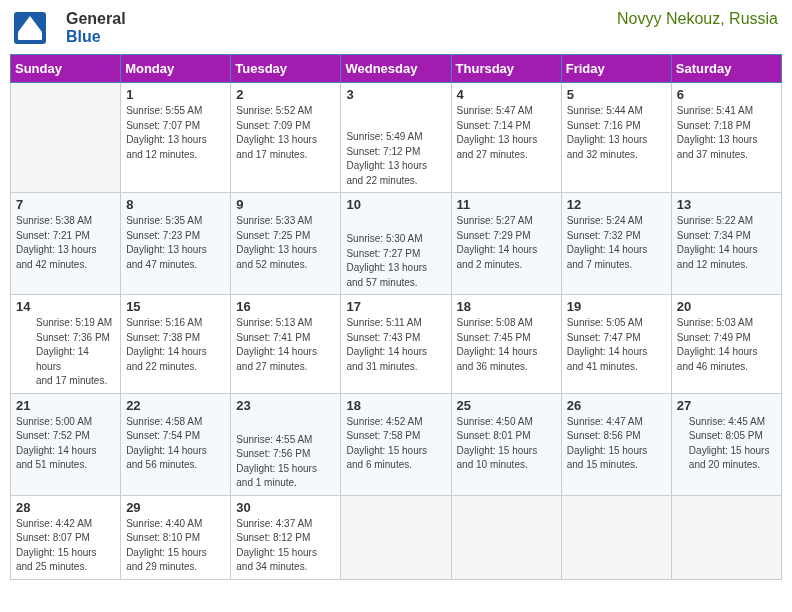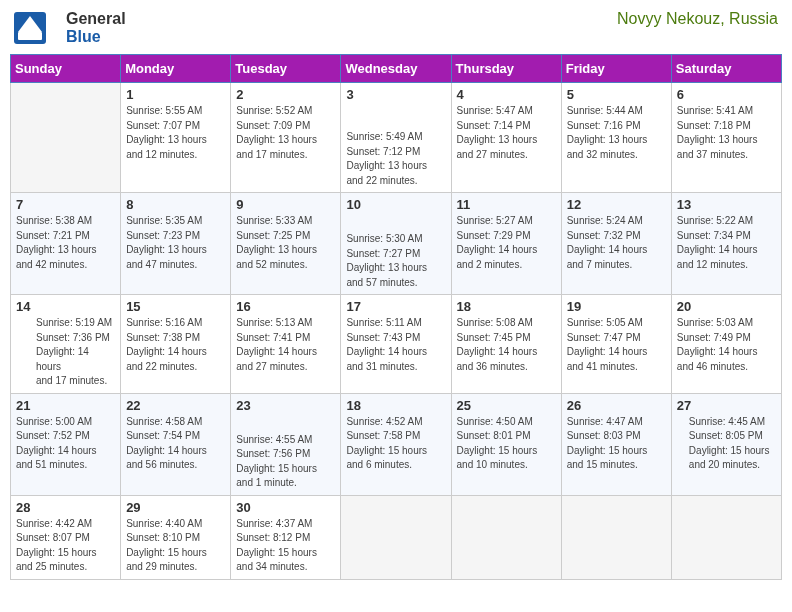--- a/index.html
+++ b/index.html
@@ -297,21 +297,21 @@
         <td>
           <span class="day-number">25</span>
           <div class="day-info" style="white-space: pre-line;">Sunrise: 4:50 AM
 Sunset: 8:01 PM
 Daylight: 15 hours
 and 10 minutes.</div>
         </td>
         <td>
           <span class="day-number">26</span>
           <div class="day-info" style="white-space: pre-line;">Sunrise: 4:47 AM
-Sunset: 8:03 PM
+Sunset: 8:56 PM
 Daylight: 15 hours
 and 15 minutes.</div>
         </td>
         <td>
           <span class="day-number">27</span>
           <div class="day-info" style="white-space: pre-line; margin-left: 12px;">Sunrise: 4:45 AM
 Sunset: 8:05 PM
 Daylight: 15 hours
 and 20 minutes.</div>
         </td>

